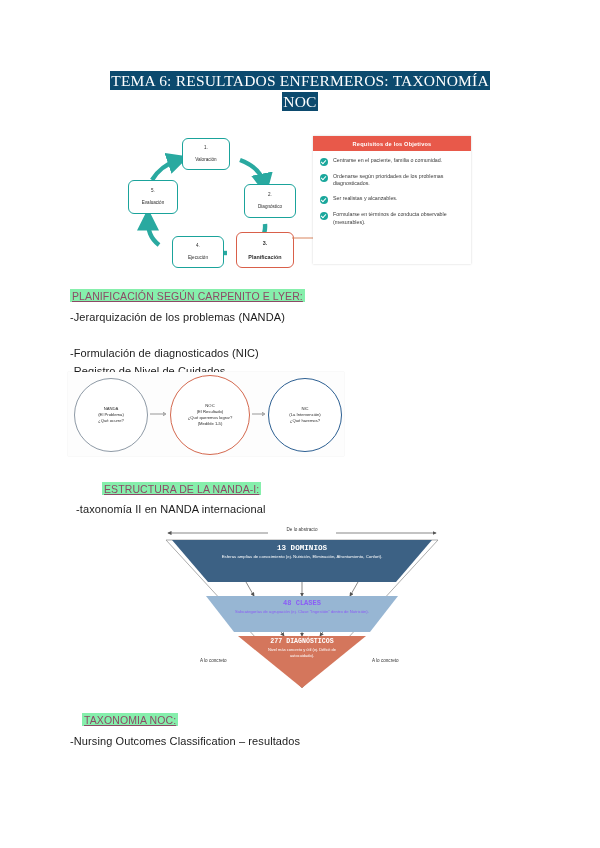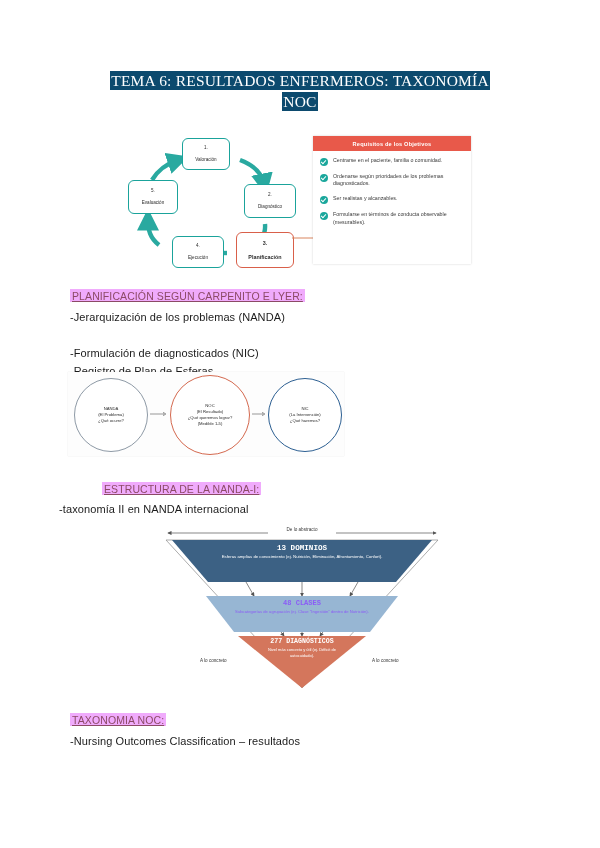--- a/index.html
+++ b/index.html
@@ -26,21 +26,21 @@
     box-decoration-break:clone;
     -webkit-box-decoration-break:clone;
     padding:1px 1px;
   }
 
   
   .sec-head{
     position:absolute;
     font-size:10.5px;
     color:#8c4a66;
-    background:#f0abfc;
+    background:#86efac;
     text-decoration:underline;
     padding:1px 2px 0 2px;
     letter-spacing:.1px;
     white-space:nowrap;
   }
 
   
   .bullet{
     position:absolute;
     font-size:11px;
@@ -188,21 +188,21 @@
         <span class="req-check"></span>
         <span class="req-text">Formularse en términos de conducta observable (mesurables).</span>
       </div>
     </div>
   </div>
 
   <div class="sec-head" style="left:70px;top:289px;">PLANIFICACIÓN SEGÚN CARPENITO E LYER:</div>
 
   <div class="bullet" style="left:70px;top:311px;">-Jerarquización de los problemas (NANDA)</div>
   <div class="bullet" style="left:70px;top:347px;">-Formulación de diagnosticados (NIC)</div>
-  <div class="bullet" style="left:70px;top:365px;">-Registro de Plan de Esferas</div>
+  <div class="bullet" style="left:70px;top:365px;">-Registro de Nivel de Cuidados</div>
 
   <div class="circles">
     <svg width="276" height="84" style="position:absolute;left:0;top:0;">
       <defs>
         <marker id="ah2" markerWidth="5" markerHeight="5" refX="3" refY="2.5" orient="auto">
           <path d="M0,0 L5,2.5 L0,5 Z" fill="none" stroke="#6b6b6b" stroke-width=".8"></path>
         </marker>
       </defs>
       <line x1="82" y1="42" x2="97" y2="42" stroke="#6b6b6b" stroke-width=".7" marker-end="url(#ah2)"></line>
       <line x1="184" y1="42" x2="196" y2="42" stroke="#6b6b6b" stroke-width=".7" marker-end="url(#ah2)"></line>
@@ -228,21 +228,21 @@
     <div class="circ c3">
       <span>
         <span>NIC</span><br>
         <span>(La Intervención)</span><br>
         <span>¿Qué haremos?</span>
       </span>
     </div>
   </div>
 
   <div class="sec-head" style="left:70px;top:482px;margin-left:32px;">ESTRUCTURA DE LA NANDA-I:</div>
-  <div class="bullet" style="left:59px;top:503px;">-taxonomía II en NANDA internacional</div>
+  <div class="bullet" style="left:76px;top:503px;">-taxonomía II en NANDA internacional</div>
 
   <div class="funnel">
 
     <svg width="288" height="16" style="position:absolute;left:0;top:2px;">
       <defs>
         <marker id="ah3" markerWidth="6" markerHeight="6" refX="5" refY="3" orient="auto">
           <path d="M0,0 L6,3 L0,6 Z" fill="#555"></path>
         </marker>
         <marker id="ah3b" markerWidth="6" markerHeight="6" refX="1" refY="3" orient="auto">
           <path d="M6,0 L0,3 L6,6 Z" fill="#555"></path>
@@ -285,16 +285,16 @@
     </svg>
     <div class="fband" style="left:84px;top:116px;width:120px;">
       <div class="t" style="font-size:6.6px;">277 DIAGNÓSTICOS</div>
       <div class="s" style="font-size:4px;margin-top:1.5px;padding:0 24px;">Nivel más concreto y útil (ej. Déficit de autocuidado).</div>
     </div>
 
     <div class="side-label" style="left:42px;top:136px;">A lo concreto</div>
     <div class="side-label" style="left:214px;top:136px;">A lo concreto</div>
   </div>
 
-  <div class="sec-head" style="left:70px;top:713px;">TAXONOMIA NOC:</div>
+  <div class="sec-head" style="left:82px;top:713px;">TAXONOMIA NOC:</div>
   <div class="bullet" style="left:70px;top:735px;">-Nursing Outcomes Classification – resultados</div>
 
 </div>
 
 </body></html>

